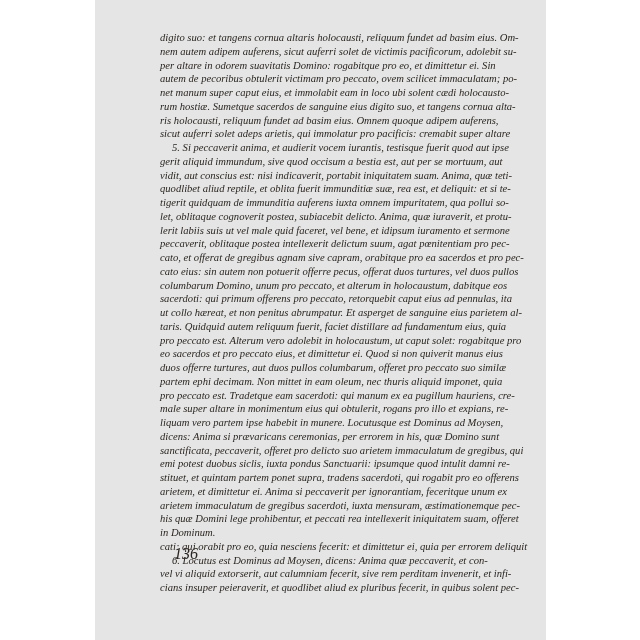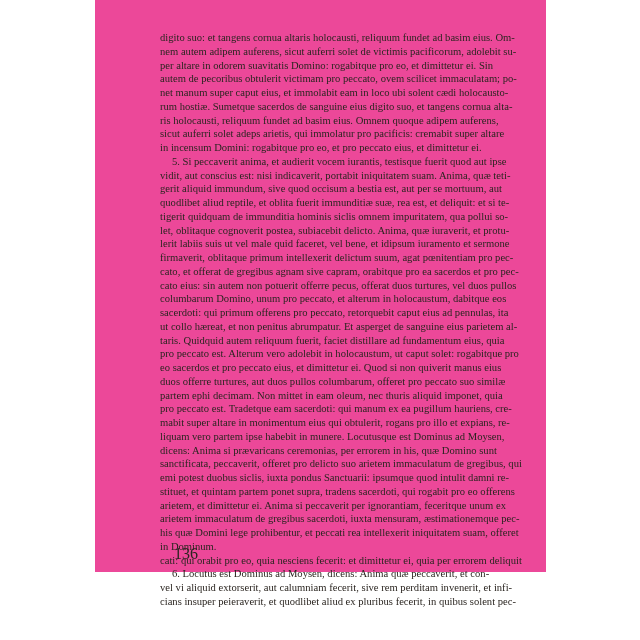--- a/index.html
+++ b/index.html
@@ -4,22 +4,23 @@
   <style>
     html, body { margin: 0; padding: 0; }
     body {
       width: 640px; height: 640px; overflow: hidden;
       background: #ffffff;
       position: relative;
     }
     .page {
       position: absolute;
       left: 95px; top: 0;
-      width: 451px; height: 572px;
-      background: #ec4899;
+      width: 451px; height: 640px;
+      background: #e5e5e5;
+      font-style: italic;
     }
     .text-block {
       position: absolute;
       left: 65px; top: 31px;
       width: 326px;
       font-family: "Liberation Serif", "DejaVu Serif", serif;
       font-size: 10.6px;
       line-height: 13.75px;
       color: #2a2520;
     }
@@ -50,41 +51,40 @@
 <div class="page">
   <div class="text-block">
     <span class="line">digito suo: et tangens cornua altaris holocausti, reliquum fundet ad basim eius. Om-</span>
     <span class="line">nem autem adipem auferens, sicut auferri solet de victimis pacificorum, adolebit su-</span>
     <span class="line">per altare in odorem suavitatis Domino: rogabitque pro eo, et dimittetur ei. Sin</span>
     <span class="line">autem de pecoribus obtulerit victimam pro peccato, ovem scilicet immaculatam; po-</span>
     <span class="line">net manum super caput eius, et immolabit eam in loco ubi solent cædi holocausto-</span>
     <span class="line">rum hostiæ. Sumetque sacerdos de sanguine eius digito suo, et tangens cornua alta-</span>
     <span class="line">ris holocausti, reliquum fundet ad basim eius. Omnem quoque adipem auferens,</span>
     <span class="line">sicut auferri solet adeps arietis, qui immolatur pro pacificis: cremabit super altare</span>
-    <span class="line last">in incensum Domini: rogabitque pro eo, et pro peccato eius, et dimittetur ei.</span>
     <span class="line indent">5. Si peccaverit anima, et audierit vocem iurantis, testisque fuerit quod aut ipse</span>
+    <span class="line">gerit aliquid immundum, sive quod occisum a bestia est, aut per se mortuum, aut</span>
     <span class="line">vidit, aut conscius est: nisi indicaverit, portabit iniquitatem suam. Anima, quæ teti-</span>
-    <span class="line">gerit aliquid immundum, sive quod occisum a bestia est, aut per se mortuum, aut</span>
     <span class="line">quodlibet aliud reptile, et oblita fuerit immunditiæ suæ, rea est, et deliquit: et si te-</span>
-    <span class="line">tigerit quidquam de immunditia hominis siclis omnem impuritatem, qua pollui so-</span>
+    <span class="line">tigerit quidquam de immunditia auferens iuxta omnem impuritatem, qua pollui so-</span>
     <span class="line">let, oblitaque cognoverit postea, subiacebit delicto. Anima, quæ iuraverit, et protu-</span>
     <span class="line">lerit labiis suis ut vel male quid faceret, vel bene, et idipsum iuramento et sermone</span>
-    <span class="line">firmaverit, oblitaque primum intellexerit delictum suum, agat pœnitentiam pro pec-</span>
+    <span class="line">peccaverit, oblitaque postea intellexerit delictum suum, agat pœnitentiam pro pec-</span>
     <span class="line">cato, et offerat de gregibus agnam sive capram, orabitque pro ea sacerdos et pro pec-</span>
     <span class="line">cato eius: sin autem non potuerit offerre pecus, offerat duos turtures, vel duos pullos</span>
     <span class="line">columbarum Domino, unum pro peccato, et alterum in holocaustum, dabitque eos</span>
     <span class="line">sacerdoti: qui primum offerens pro peccato, retorquebit caput eius ad pennulas, ita</span>
     <span class="line">ut collo hæreat, et non penitus abrumpatur. Et asperget de sanguine eius parietem al-</span>
     <span class="line">taris. Quidquid autem reliquum fuerit, faciet distillare ad fundamentum eius, quia</span>
     <span class="line">pro peccato est. Alterum vero adolebit in holocaustum, ut caput solet: rogabitque pro</span>
     <span class="line">eo sacerdos et pro peccato eius, et dimittetur ei. Quod si non quiverit manus eius</span>
     <span class="line">duos offerre turtures, aut duos pullos columbarum, offeret pro peccato suo similæ</span>
     <span class="line">partem ephi decimam. Non mittet in eam oleum, nec thuris aliquid imponet, quia</span>
     <span class="line">pro peccato est. Tradetque eam sacerdoti: qui manum ex ea pugillum hauriens, cre-</span>
-    <span class="line">mabit super altare in monimentum eius qui obtulerit, rogans pro illo et expians, re-</span>
+    <span class="line">male super altare in monimentum eius qui obtulerit, rogans pro illo et expians, re-</span>
     <span class="line">liquam vero partem ipse habebit in munere. Locutusque est Dominus ad Moysen,</span>
     <span class="line">dicens: Anima si prævaricans ceremonias, per errorem in his, quæ Domino sunt</span>
     <span class="line">sanctificata, peccaverit, offeret pro delicto suo arietem immaculatum de gregibus, qui</span>
     <span class="line">emi potest duobus siclis, iuxta pondus Sanctuarii: ipsumque quod intulit damni re-</span>
     <span class="line">stituet, et quintam partem ponet supra, tradens sacerdoti, qui rogabit pro eo offerens</span>
     <span class="line">arietem, et dimittetur ei. Anima si peccaverit per ignorantiam, feceritque unum ex</span>
     <span class="line">arietem immaculatum de gregibus sacerdoti, iuxta mensuram, æstimationemque pec-</span>
     <span class="line">his quæ Domini lege prohibentur, et peccati rea intellexerit iniquitatem suam, offeret</span>
     <span class="line last">in Dominum.</span>
     <span class="line">cati: qui orabit pro eo, quia nesciens fecerit: et dimittetur ei, quia per errorem deliquit</span>

